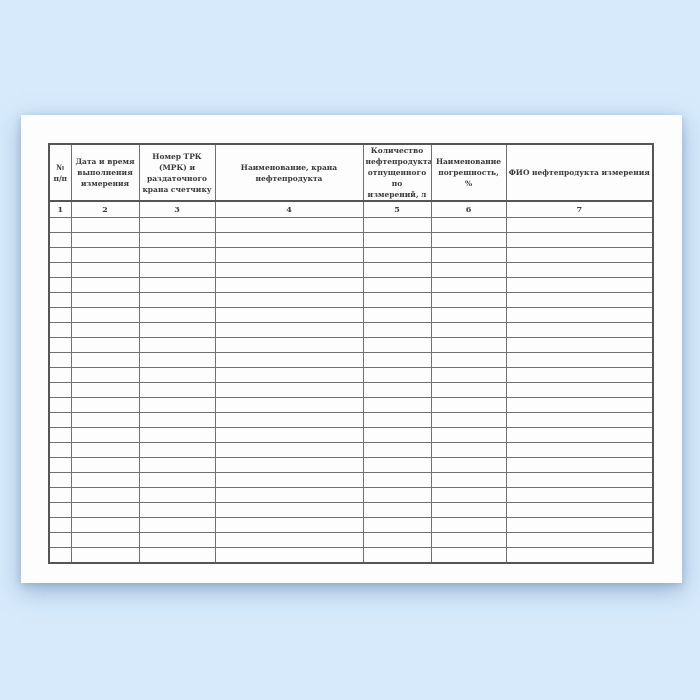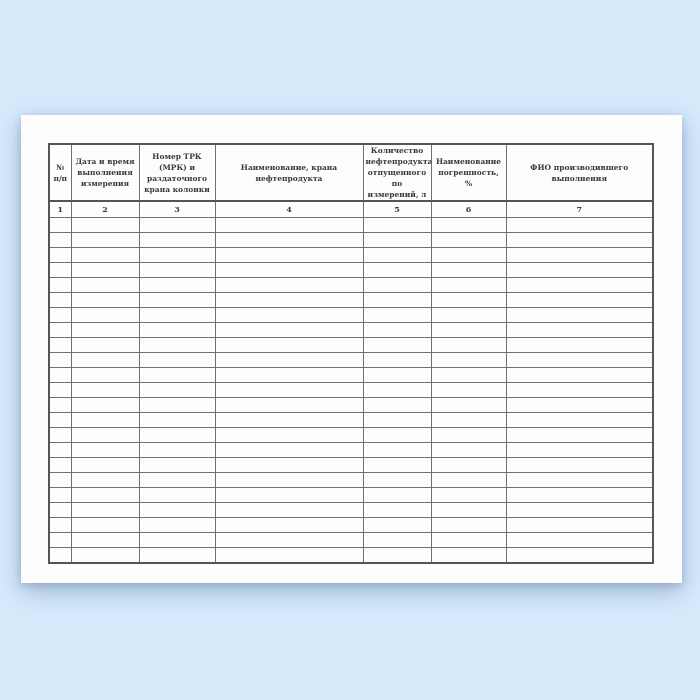--- a/index.html
+++ b/index.html
@@ -61,25 +61,25 @@
           <col class="c3">
           <col class="c4">
         <col class="c5">
           <col class="c6">
           <col class="c7">
       </colgroup>
       <thead>
         <tr class="header-row">
           <th>№ п/п</th>
           <th>Дата и время выполнения измерения</th>
-          <th>Номер ТРК (МРК) и раздаточного крана колонки</th>
+          <th>Номер ТРК (МРК) и раздаточного крана счетчику</th>
           <th>Наименование, крана нефтепродукта</th>
           <th>Количество нефтепродукта отпущенного по измерений, л</th>
           <th>Наименование погрешность, %</th>
-          <th>ФИО производившего выполнения</th>
+          <th>ФИО нефтепродукта измерения</th>
         </tr>
         <tr class="number-row">
           <td>1</td>
           <td>2</td>
           <td>3</td>
           <td>4</td>
           <td>5</td>
           <td>6</td>
           <td>7</td>
         </tr>

